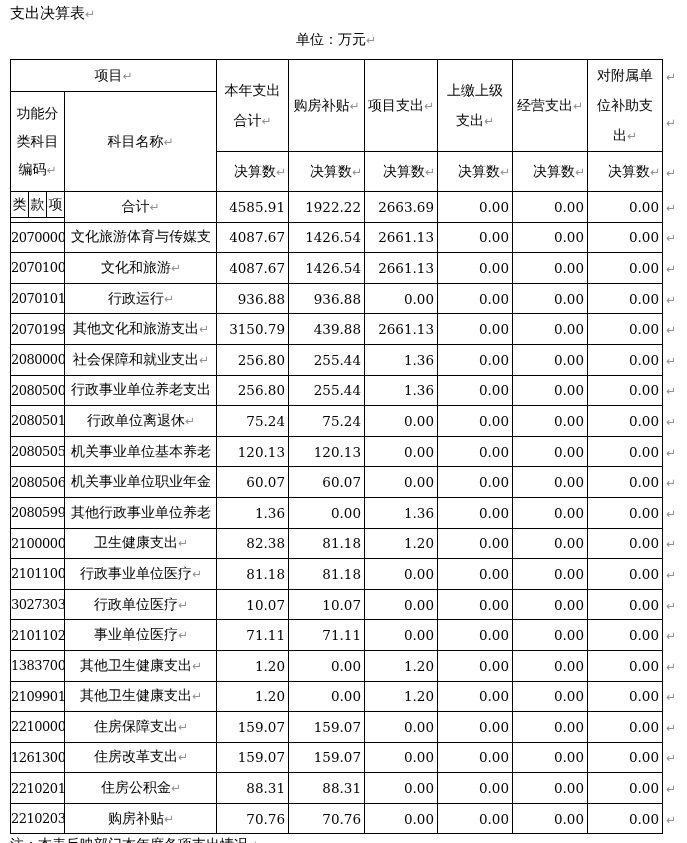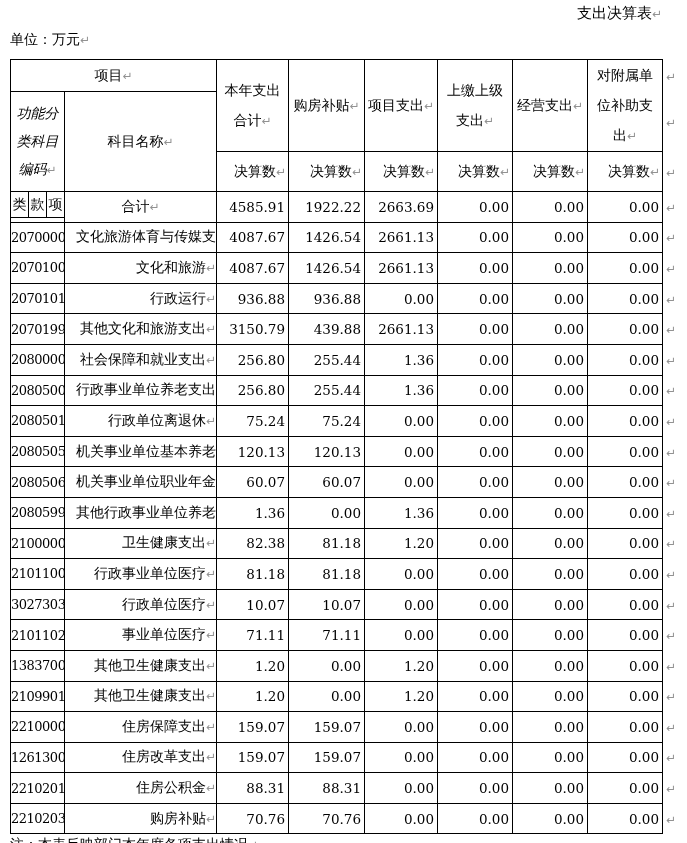--- a/index.html
+++ b/index.html
@@ -1,32 +1,32 @@
 <!DOCTYPE html>
 <html><head>
 <meta charset="utf-8">
 <style>
   html,body{margin:0;padding:0;background:#fff;color:#000;}
   body{width:687px;min-height:843px;font-family:"DejaVu Serif","Liberation Serif",serif;font-size:14px;}
   .doc{padding:4px 0 0 10px;}
-  .title-row{width:652px;text-align:right;font-size:15px;height:18px;line-height:18px;}
-  .unit-row{width:652px;text-align:left;font-size:14px;margin-top:9px;margin-bottom:11px;height:17px;line-height:17px;}
+  .title-row{width:652px;text-align:left;font-size:15px;height:18px;line-height:18px;}
+  .unit-row{width:652px;text-align:center;font-size:14px;margin-top:9px;margin-bottom:11px;height:17px;line-height:17px;}
   table{border-collapse:collapse;table-layout:fixed;width:676px;}
   td{border:1px solid #000;padding:0;vertical-align:middle;overflow:hidden;font-size:14px;}
   tr.hA{height:32px;padding-left:36px;}
   tr.hB{height:60px;}
   tr.hC{height:40px;}
   tr.data{height:30.6px;}
   .hc{text-align:center;}
   .hc .ln{line-height:30px;}
-  .codehdr .ln{line-height:28px;font-style:italic;}
+  .codehdr .ln{line-height:28px;}
   .js{text-align:right;padding-right:2px;}
   .num{text-align:right;padding-right:3px;font-size:13.5px;white-space:nowrap;}
   .code{text-align:right;font-size:13px;letter-spacing:-0.5px;white-space:nowrap;}
-  .name{text-align:right;padding-left:1px;white-space:nowrap;}
+  .name{text-align:center;padding-left:1px;white-space:nowrap;}
   .name.center{text-align:center;padding-left:0;}
   td.rowend{border:none;text-align:left;padding-left:3px;}
   .mark{color:#929292;font-family:"DejaVu Sans","Liberation Sans",sans-serif;font-size:12px;}
   .kkx-cell{vertical-align:top;}
   .kkx{display:flex;height:25px;border-bottom:1px solid #000;}
   .kkx span{flex:1;display:flex;align-items:center;justify-content:center;border-right:1px solid #000;font-size:14px;letter-spacing:0;}
   .kkx span:last-child{border-right:none;}
   .note-row{margin-top:1px;font-size:14px;height:18px;line-height:18px;}
 </style>
 </head>

